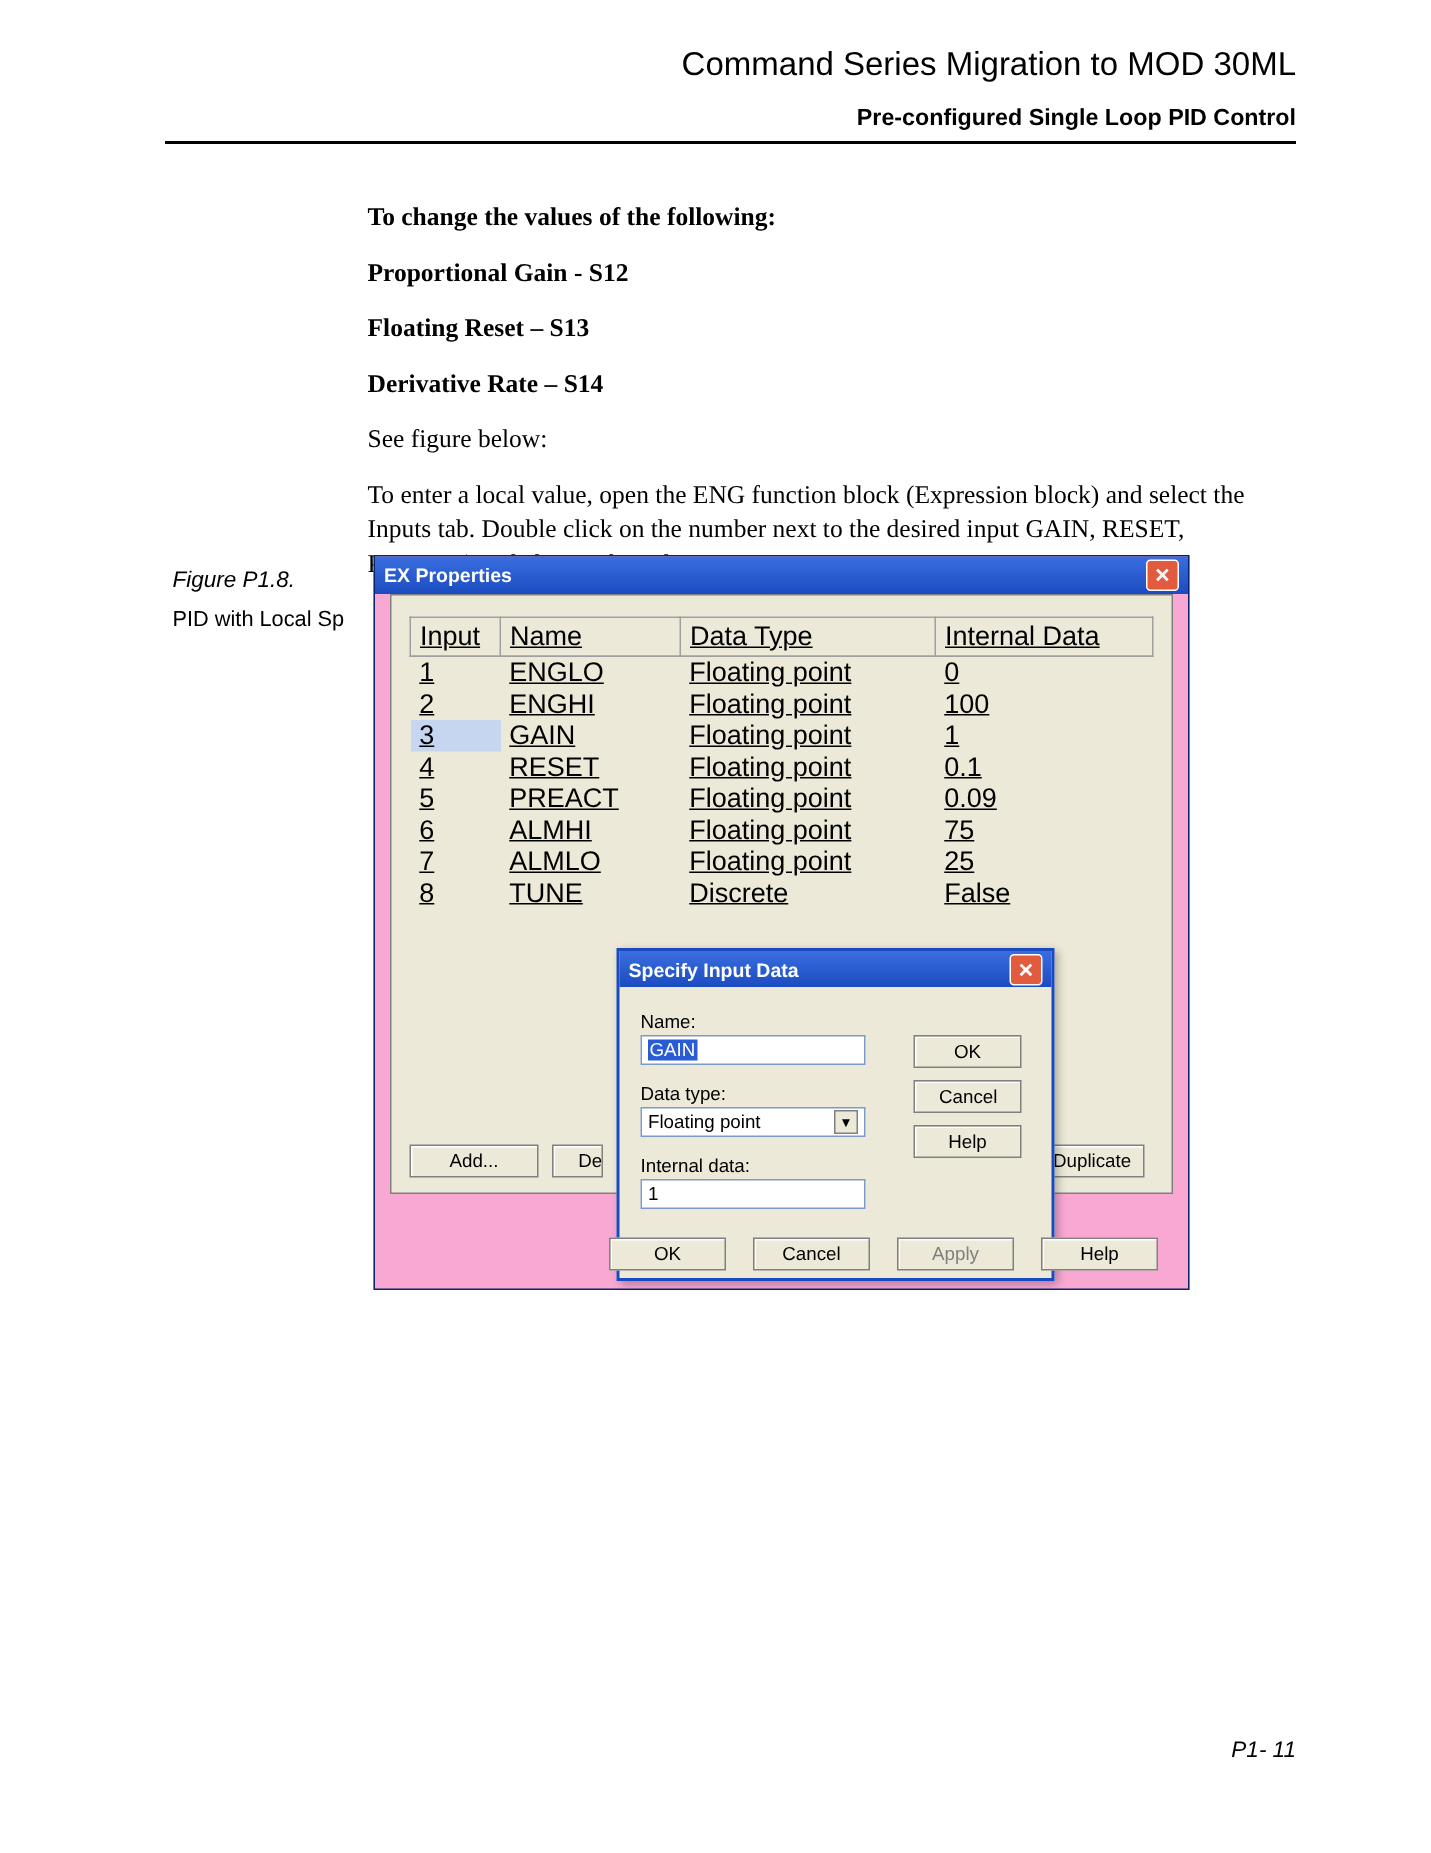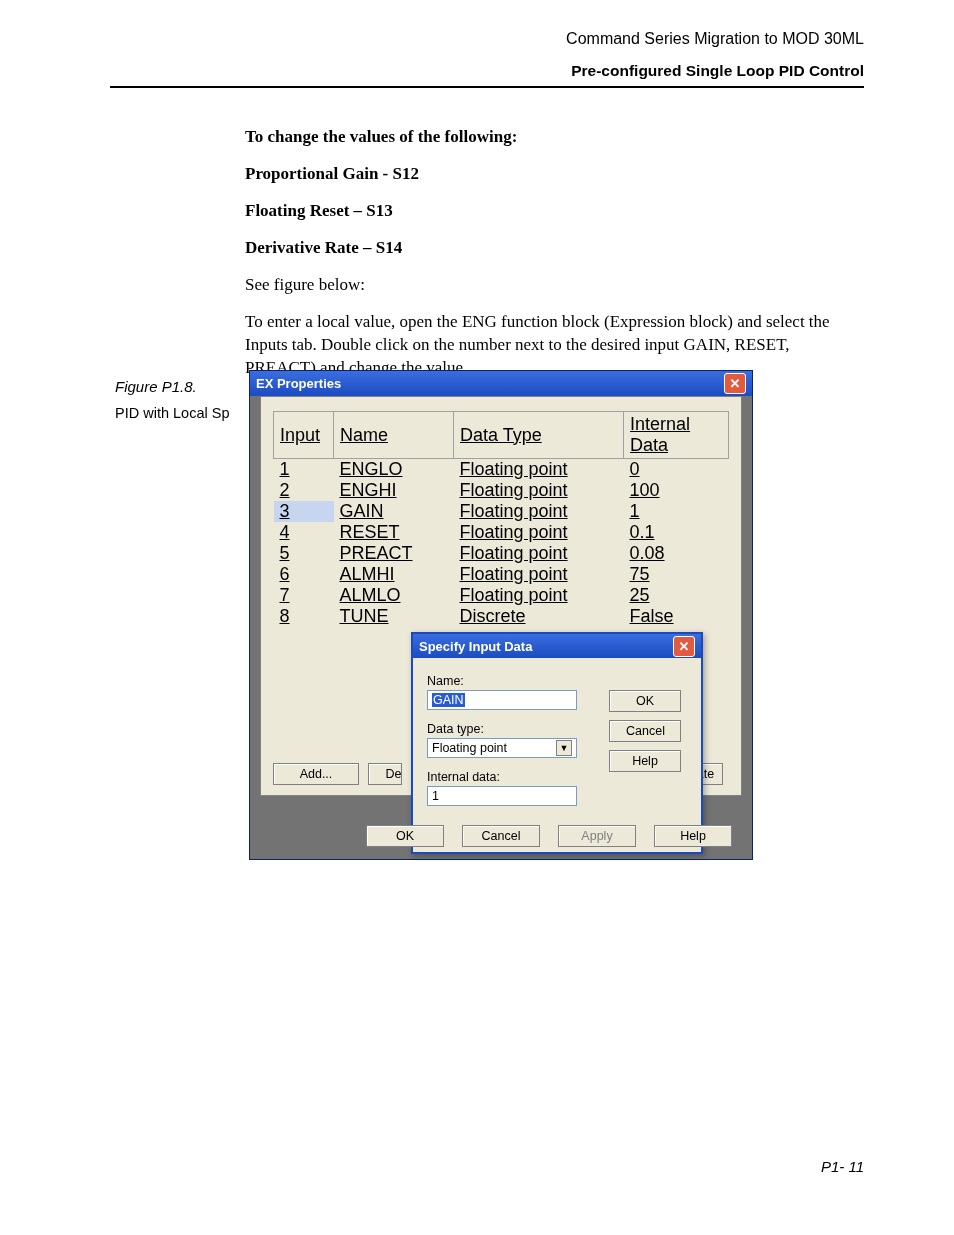--- a/index.html
+++ b/index.html
@@ -9,40 +9,40 @@
     height: 1235px;
     font-family: "Times New Roman", serif;
     font-size: 17px;
     color: #000;
     background: #fff;
     position: relative;
   }
   .page {
     padding: 30px 90px 0 110px;
   }
-  .hdr-right { text-align: right; font-family: Arial, sans-serif; font-size: 16px; }
+  .hdr-right { text-align: right; font-family: Arial, sans-serif; font-size: 22px; }
   .hdr-sub { text-align: right; font-family: Arial, sans-serif; font-weight: bold; font-size: 15.5px; margin-top: 14px; }
   hr.rule { border: none; border-top: 2px solid #000; margin: 6px 0 38px 0; }
   .content { margin-left: 135px; margin-right: 0; }
   .bold { font-weight: bold; }
   .indent { margin-left: 38px; }
   .para { margin: 6px 0 14px 0; line-height: 1.35; }
   .sidecol { position: absolute; left: 115px; top: 378px; width: 130px; font-family: Arial, sans-serif; font-size: 15px; }
   .sidecol .fignum { font-style: italic; }
   .sidecol .figcap { margin-top: 10px; font-size: 14.5px; }
 
   
   .exwin {
     position: absolute;
     left: 249px;
     top: 370px;
-    width: 504px;
+    width: 544px;
     height: 490px;
     border: 1px solid #0a246a;
-    background: #737373;
+    background: #f9a8d4;
     font-family: Tahoma, Arial, sans-serif;
     font-size: 12.5px;
   }
   .titlebar {
     height: 25px;
     background: linear-gradient(to bottom,#3a6ee0,#1b4bc0);
     color: #fff;
     font-weight: bold;
     padding: 4px 6px;
     display: flex;
@@ -253,21 +253,21 @@
         <tr>
             <td>4</td>
             <td>RESET</td>
             <td>Floating point</td>
             <td>0.1</td>
           </tr>
         <tr>
             <td>5</td>
             <td>PREACT</td>
             <td>Floating point</td>
-            <td>0.08</td>
+            <td>0.09</td>
           </tr>
         <tr>
             <td>6</td>
             <td>ALMHI</td>
             <td>Floating point</td>
             <td>75</td>
           </tr>
         <tr>
             <td>7</td>
             <td>ALMLO</td>

